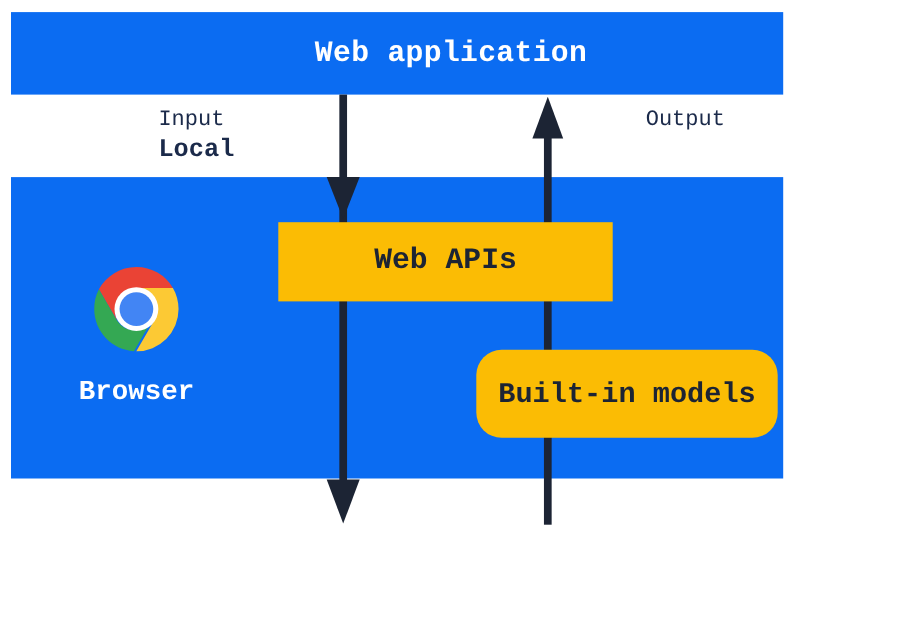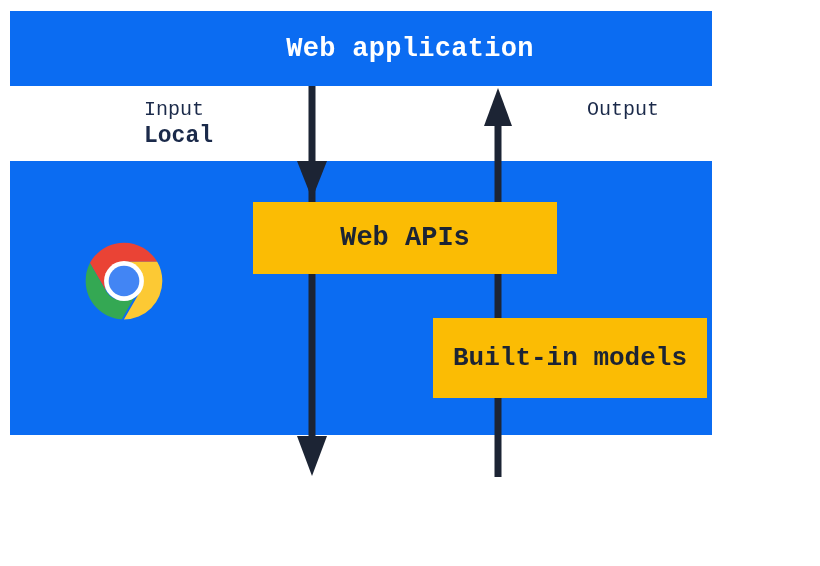--- a/index.html
+++ b/index.html
@@ -71,21 +71,21 @@
     font-weight: bold;
     display: flex;
     align-items: center;
     justify-content: center;
     z-index: 10;
   }
   .ybox-webapis { left: 253px; top: 202px; width: 304px; height: 72px; font-size: 27px; }
   .ybox-builtin {
     left: 433px; top: 318px; width: 274px; height: 80px;
     font-size: 26px; line-height: 33px;
-    flex-direction: column; text-align: center;
+    flex-direction: column; text-align: center; border-radius: 23px;
   }
   .chrome-logo {
     position: absolute;
     left: 78px; top: 235px;
     width: 92px; height: 92px;
     z-index: 4;
   }
   .browser-label {
     position: absolute;
     left: 44px; top: 342px;
@@ -116,20 +116,21 @@
 
   <div class="bar bar-middle"></div>
 
   <svg class="chrome-logo" viewBox="0 0 48 48" aria-hidden="true">
     <path style="fill:var(--chrome_red)" d="M24 4C16.36 4 9.66 8.28 6.21 14.56l8.66 15A9.94 9.94 0 0 1 14 24c0-5.52 4.48-10 10-10h17.32A19.94 19.94 0 0 0 24 4z"></path>
     <path style="fill:var(--chrome_yellow)" d="M41.32 14H24c5.52 0 10 4.48 10 10 0 1.84-.5 3.55-1.37 5.03l-8.67 15A20 20 0 0 0 44 24c0-3.65-.98-7.08-2.68-10z"></path>
     <path style="fill:var(--chrome_green)" d="M14.87 29.56l-8.66-15A19.9 19.9 0 0 0 4 24c0 10.66 8.34 19.37 18.86 19.98l8.67-15A9.98 9.98 0 0 1 24 34a9.99 9.99 0 0 1-9.13-4.44z"></path>
     <circle cx="24" cy="24" r="10.4" fill="#ffffff"></circle>
     <circle cx="24" cy="24" r="8" style="fill:var(--chrome_blue)"></circle>
   </svg>
+  <div class="browser-label">Browser</div>
 
   <svg class="arrow-layer" viewBox="0 0 820 566" aria-hidden="true">
     <g style="fill:var(--arrow)">
       <rect x="308.5" y="86" width="7" height="354"></rect>
       <polygon points="297,161 327,161 312,199"></polygon>
       <polygon points="297,436 327,436 312,476"></polygon>
       <rect x="494.5" y="122" width="7" height="355"></rect>
       <polygon points="484,126 512,126 498,88"></polygon>
     </g>
   </svg>

